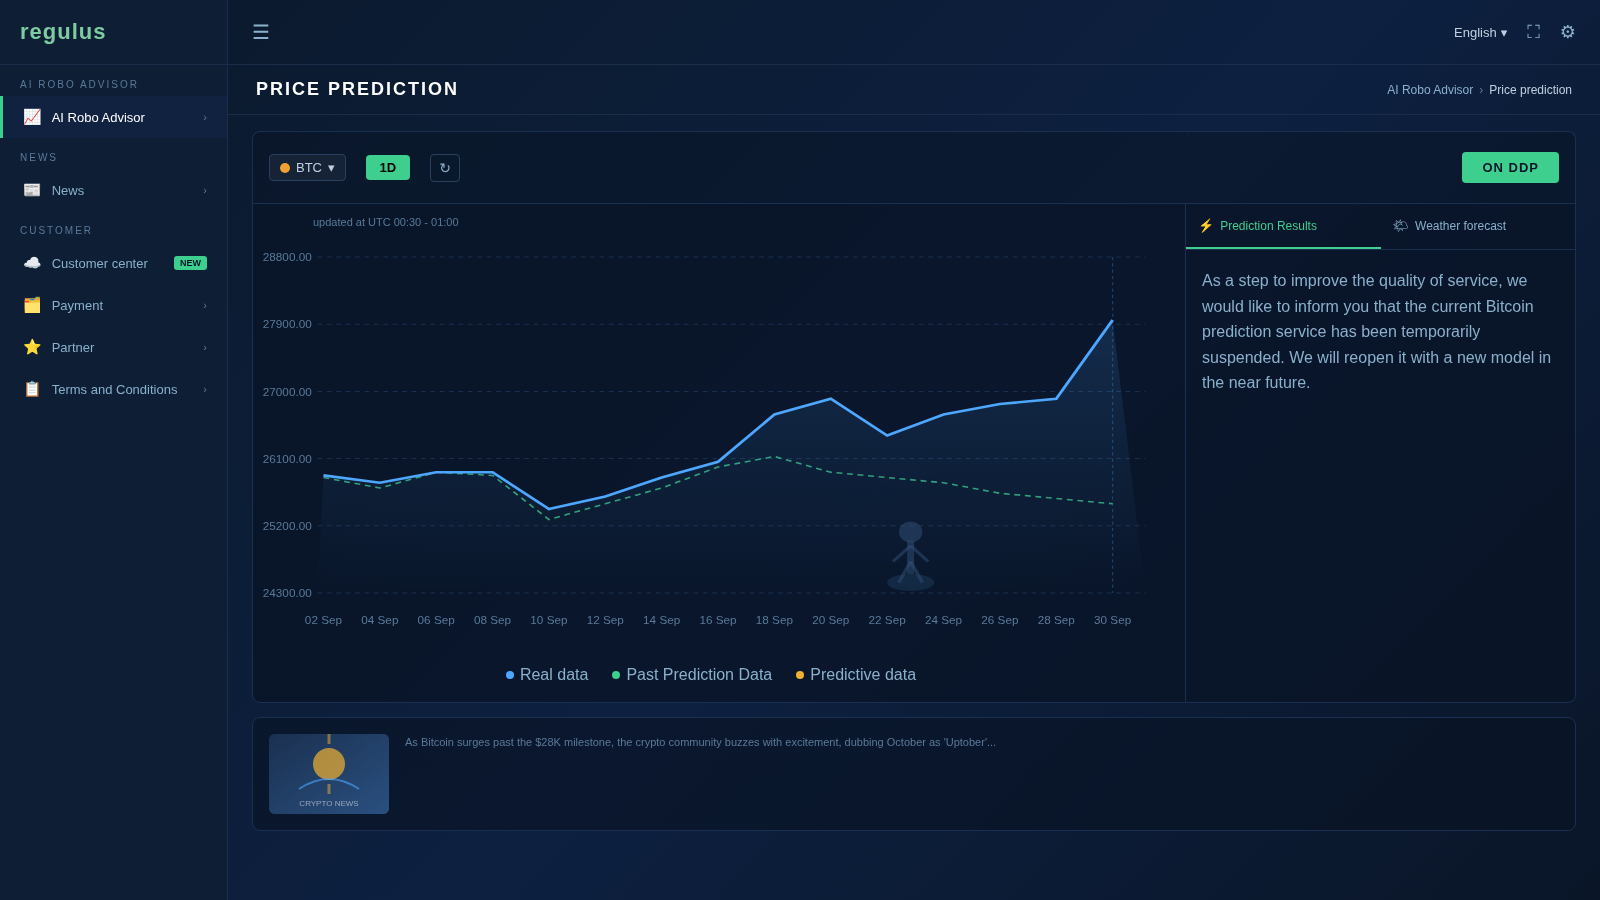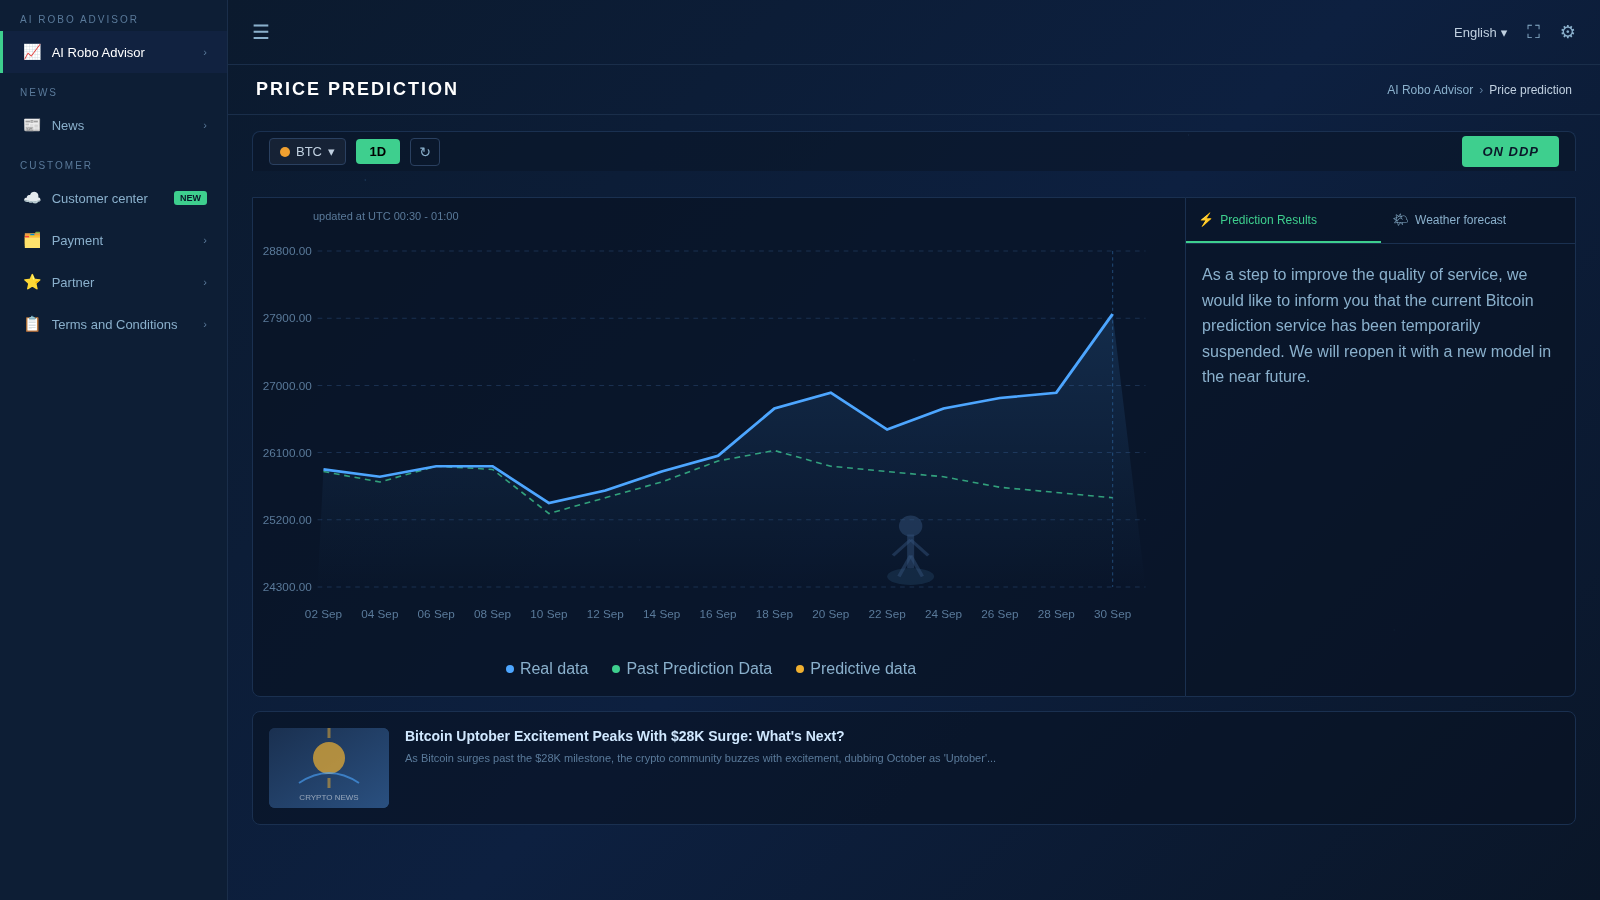--- a/index.html
+++ b/index.html
@@ -155,26 +155,26 @@
       padding: 16px 24px;
       overflow-y: auto;
       position: relative;
       z-index: 1;
     }
 
     
     .chart-toolbar {
       display: flex;
       align-items: center;
-      padding: 4px 16px;
+      padding: 20px 16px;
       background: rgba(10, 22, 40, 0.6);
       border: 1px solid #1a3050;
       border-bottom: none;
       border-radius: 8px 8px 0 0;
-      gap: 10px;
+      gap: 20px;
     }
     .btc-selector {
       display: flex;
       align-items: center;
       gap: 6px;
       background: rgba(255,255,255,0.05);
       border: 1px solid #2a4060;
       border-radius: 4px;
       padding: 5px 10px;
       cursor: pointer;
@@ -205,28 +205,26 @@
     .on-ddp-btn {
       background: #3ecf8e;
       color: #0a1628;
       border: none;
       border-radius: 4px;
       padding: 8px 20px;
       font-size: 13px;
       font-weight: 700;
       cursor: pointer;
       letter-spacing: 1px;
-      font-style: italic;
     }
 
     
     .chart-main {
       display: flex;
       gap: 0;
-      margin-top: 26px;
     }
 
     .chart-container {
       flex: 1;
       background: rgba(8, 18, 35, 0.7);
       border: 1px solid #1a3050;
       border-radius: 0 0 0 8px;
       padding: 12px 16px 12px 0;
       position: relative;
     }
@@ -347,20 +345,23 @@
     .grid-line {
       stroke: #1a3050;
       stroke-width: 1;
       stroke-dasharray: 4,4;
     }
   </style>
 </head>
 <body>
 
 <div class="sidebar">
+  <div class="sidebar-logo">
+    <span class="logo-text">regulus</span>
+  </div>
 
   <div class="sidebar-section-label">AI ROBO ADVISOR</div>
 
   <div class="sidebar-item active">
     <span class="sidebar-item-icon">📈</span>
     <span class="sidebar-item-label">AI Robo Advisor</span>
     <span class="sidebar-item-arrow">›</span>
   </div>
 
   <div class="sidebar-section-label">NEWS</div>
@@ -541,19 +542,18 @@
           </defs>
           <rect width="120" height="80" fill="url(#thumbGrad)"></rect>
           <circle cx="60" cy="30" r="16" fill="#f0b030" opacity="0.7"></circle>
           <line x1="60" y1="10" x2="60" y2="0" stroke="#f0b030" stroke-width="3" opacity="0.5"></line>
           <line x1="60" y1="50" x2="60" y2="60" stroke="#f0b030" stroke-width="3" opacity="0.5"></line>
           <path d="M30 55 Q60 35 90 55" stroke="#4da6ff" stroke-width="2" fill="none" opacity="0.6"></path>
           <text x="60" y="72" fill="rgba(255,255,255,0.5)" font-size="8" text-anchor="middle" font-family="Arial">CRYPTO NEWS</text>
         </svg>
       </div>
       <div class="news-body">
-        <div class="news-title">Bitcoin Uptober Excitement Peaks With $28K Surge: What's Next?</div>
         <div class="news-excerpt">As Bitcoin surges past the $28K milestone, the crypto community buzzes with excitement, dubbing October as 'Uptober'...</div>
       </div>
     </div>
 
   </div>
 </div>
 
 </body></html>

